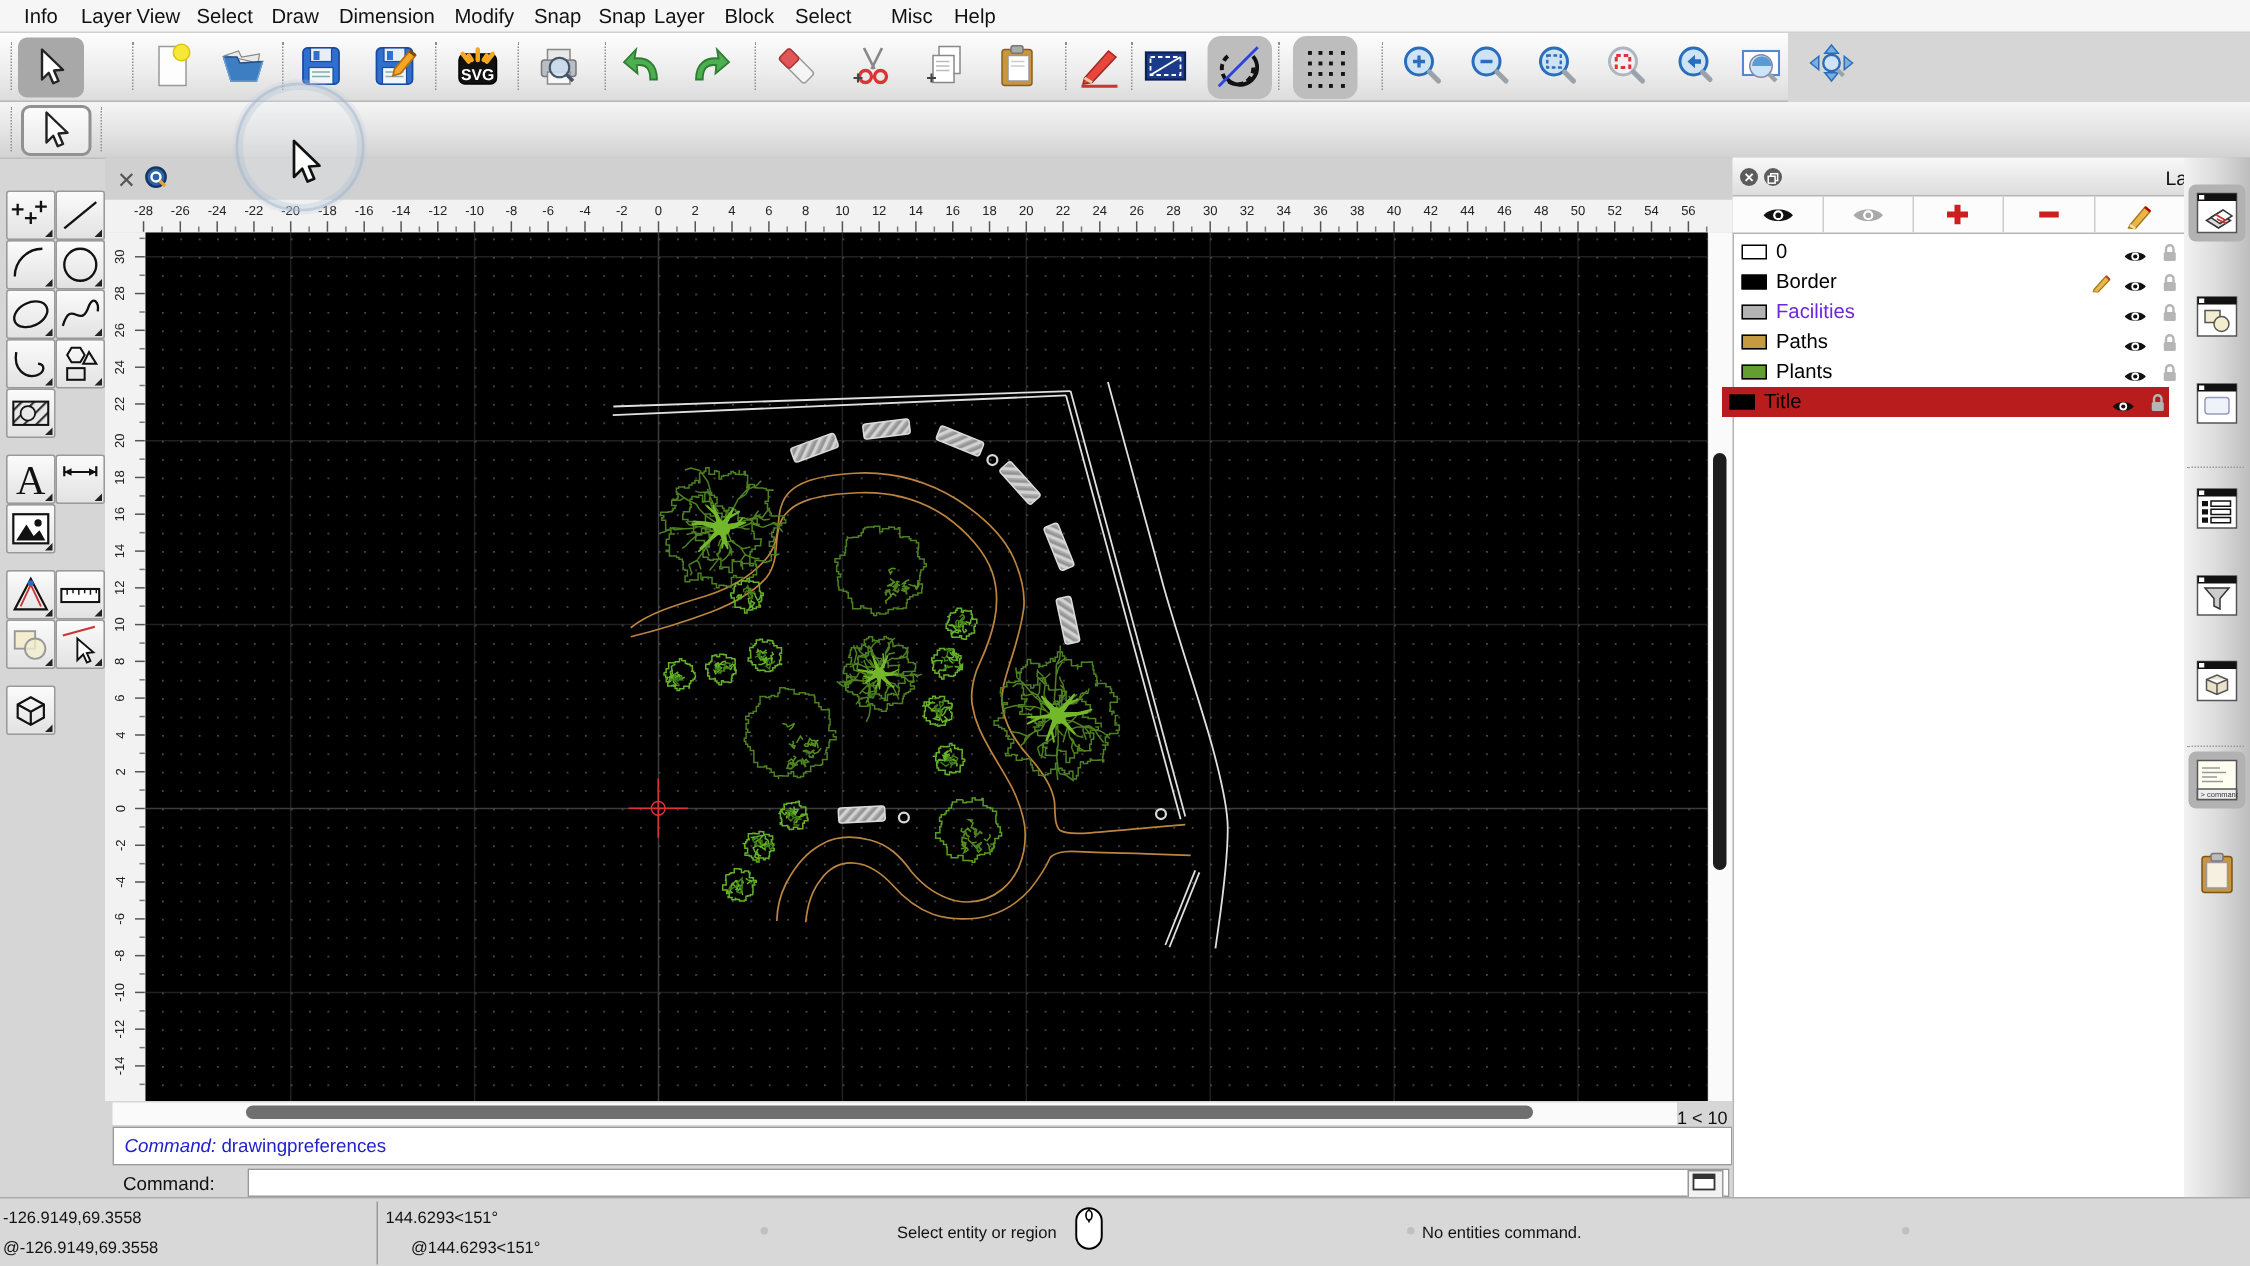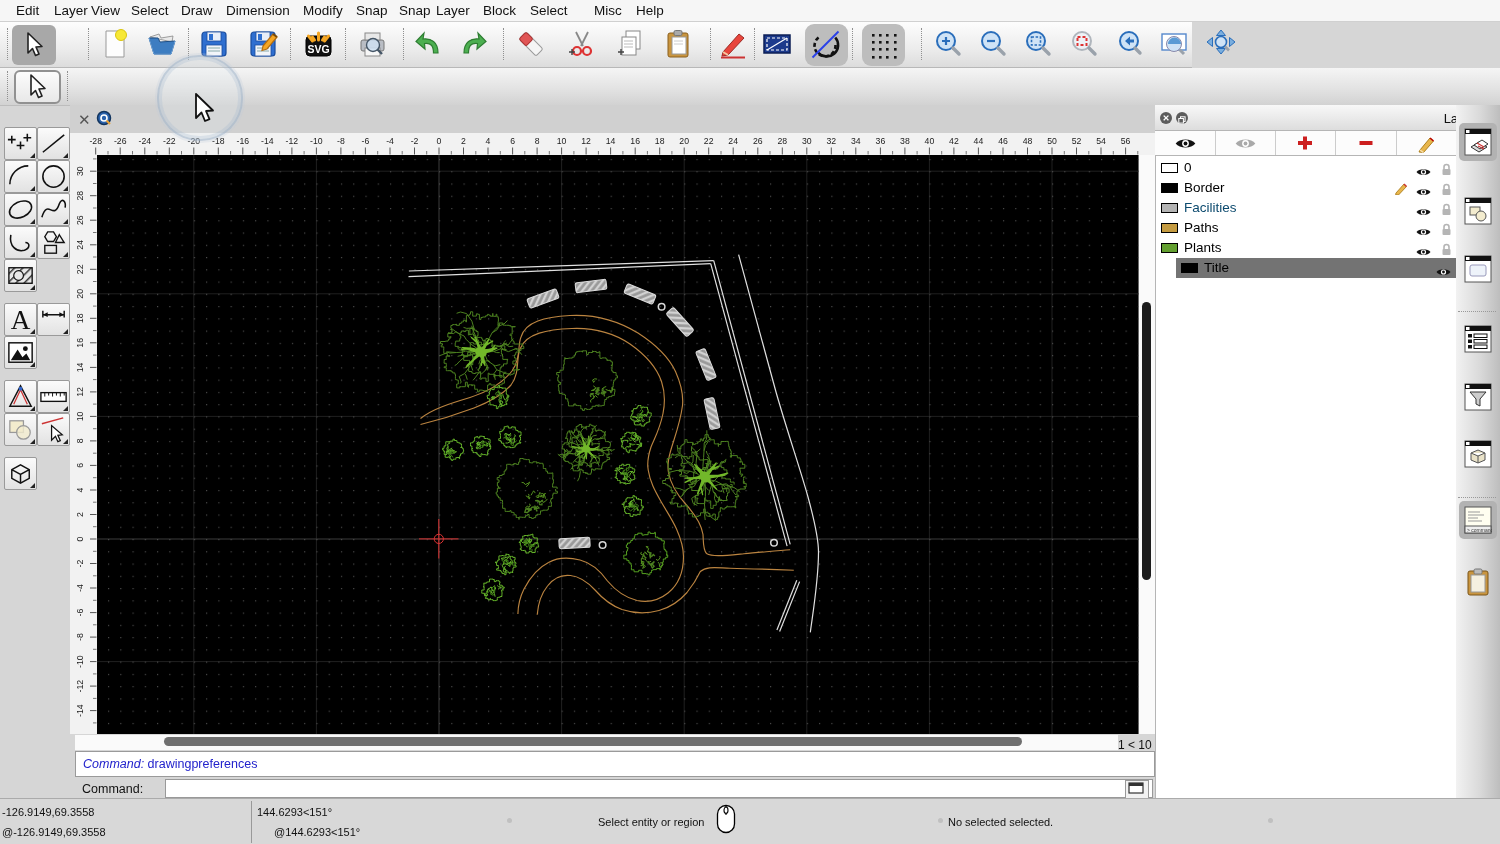--- a/index.html
+++ b/index.html
@@ -1,15 +1,15 @@
 <!DOCTYPE html>
 <html><head><meta charset="utf-8"><style>html,body{margin:0;padding:0;width:1500px;height:844px;overflow:hidden;font-family:"Liberation Sans",sans-serif}.vsep{position:absolute;border-left:1.6px dotted #8f8f8f;width:0}</style></head><body>
 <div style="position:absolute;inset:0;background:#d6d6d6"></div>
 <div style="position:absolute;left:0;top:0;width:1500px;height:21px;background:#f6f6f6;border-bottom:1px solid #d0d0d0;font-size:13.5px;color:#111">
-    <span style="position:absolute;left:16px;top:3px">Edit</span>
+    <span style="position:absolute;left:16px;top:3px">Info</span>
     <span style="position:absolute;left:54px;top:3px">Layer</span>
     <span style="position:absolute;left:91px;top:3px">View</span>
     <span style="position:absolute;left:131px;top:3px">Select</span>
     <span style="position:absolute;left:181px;top:3px">Draw</span>
     <span style="position:absolute;left:226px;top:3px">Dimension</span>
     <span style="position:absolute;left:303px;top:3px">Modify</span>
     <span style="position:absolute;left:356px;top:3px">Snap</span>
     <span style="position:absolute;left:399px;top:3px">Snap</span>
     <span style="position:absolute;left:436px;top:3px">Layer</span>
     <span style="position:absolute;left:483px;top:3px">Block</span>
@@ -834,21 +834,21 @@
         <circle cx="7.5" cy="5" r="2.6" fill="#fff"></circle>
         <circle cx="7.5" cy="5" r="1.4" fill="#111"></circle>
       </svg></div>
     <div style="position:absolute;left:285px;top:4px"><svg width="11" height="13" viewBox="0 0 11 13">
         <path d="M3,6 L3,4 a2.5,2.5 0 0,1 5,0 L8,6" fill="none" stroke="#b5b5b5" stroke-width="1.6"></path>
         <rect x="1.5" y="6" width="8" height="6" rx="1" fill="#b5b5b5"></rect>
       </svg></div>
   </div>
 <div style="position:absolute;left:1156px;top:198px;width:298px;height:20px;background:#fff">
     <div style="position:absolute;left:5px;top:5px;width:15px;height:8px;background:#b3b3b3;border:1.4px solid #000"></div>
-    <div style="position:absolute;left:28px;top:2px;font-size:13.5px;color:#0c4a6e">Facilities</div>
+    <div style="position:absolute;left:28px;top:2px;font-size:13.5px;color:#6d28d9">Facilities</div>
     <div style="position:absolute;left:260px;top:5px"><svg width="15" height="10" viewBox="0 0 15 10">
         <path d="M0.5,5 C3,1.2 12,1.2 14.5,5 C12,8.8 3,8.8 0.5,5 Z" fill="#111"></path>
         <circle cx="7.5" cy="5" r="2.6" fill="#fff"></circle>
         <circle cx="7.5" cy="5" r="1.4" fill="#111"></circle>
       </svg></div>
     <div style="position:absolute;left:285px;top:4px"><svg width="11" height="13" viewBox="0 0 11 13">
         <path d="M3,6 L3,4 a2.5,2.5 0 0,1 5,0 L8,6" fill="none" stroke="#b5b5b5" stroke-width="1.6"></path>
         <rect x="1.5" y="6" width="8" height="6" rx="1" fill="#b5b5b5"></rect>
       </svg></div>
   </div>
@@ -871,21 +871,21 @@
     <div style="position:absolute;left:260px;top:5px"><svg width="15" height="10" viewBox="0 0 15 10">
         <path d="M0.5,5 C3,1.2 12,1.2 14.5,5 C12,8.8 3,8.8 0.5,5 Z" fill="#111"></path>
         <circle cx="7.5" cy="5" r="2.6" fill="#fff"></circle>
         <circle cx="7.5" cy="5" r="1.4" fill="#111"></circle>
       </svg></div>
     <div style="position:absolute;left:285px;top:4px"><svg width="11" height="13" viewBox="0 0 11 13">
         <path d="M3,6 L3,4 a2.5,2.5 0 0,1 5,0 L8,6" fill="none" stroke="#b5b5b5" stroke-width="1.6"></path>
         <rect x="1.5" y="6" width="8" height="6" rx="1" fill="#b5b5b5"></rect>
       </svg></div>
   </div>
-<div style="position:absolute;left:1176px;top:258px;width:298px;height:20px;background:#737373">
+<div style="position:absolute;left:1148px;top:258px;width:298px;height:20px;background:#b91c1c">
     <div style="position:absolute;left:5px;top:5px;width:15px;height:8px;background:#000;border:1.4px solid #000"></div>
     <div style="position:absolute;left:28px;top:2px;font-size:13.5px;color:#000">Title</div>
     <div style="position:absolute;left:260px;top:5px"><svg width="15" height="10" viewBox="0 0 15 10">
         <path d="M0.5,5 C3,1.2 12,1.2 14.5,5 C12,8.8 3,8.8 0.5,5 Z" fill="#111"></path>
         <circle cx="7.5" cy="5" r="2.6" fill="#fff"></circle>
         <circle cx="7.5" cy="5" r="1.4" fill="#111"></circle>
       </svg></div>
     <div style="position:absolute;left:285px;top:4px"><svg width="11" height="13" viewBox="0 0 11 13">
         <path d="M3,6 L3,4 a2.5,2.5 0 0,1 5,0 L8,6" fill="none" stroke="#b5b5b5" stroke-width="1.6"></path>
         <rect x="1.5" y="6" width="8" height="6" rx="1" fill="#b5b5b5"></rect>
@@ -982,18 +982,18 @@
     <div style="position:absolute;left:257px;top:7px">144.6293&lt;151°</div>
     <div style="position:absolute;left:274px;top:27px">@144.6293&lt;151°</div>
     <div style="position:absolute;left:507px;top:19px;width:5px;height:5px;border-radius:3px;background:#c0c0c0"></div>
     <div style="position:absolute;left:598px;top:17px">Select entity or region</div>
     <div style="position:absolute;left:716px;top:5px"><svg width="20" height="30" viewBox="0 0 20 30">
         <rect x="1.5" y="1.5" width="17" height="27" rx="8.5" fill="#fff" stroke="#000" stroke-width="1.3"></rect>
         <line x1="10" y1="1.5" x2="10" y2="11" stroke="#000" stroke-width="1.1"></line>
         <ellipse cx="10" cy="6.2" rx="2" ry="3.2" fill="#fff" stroke="#000" stroke-width="1.1"></ellipse>
       </svg></div>
     <div style="position:absolute;left:938px;top:19px;width:5px;height:5px;border-radius:3px;background:#c0c0c0"></div>
-    <div style="position:absolute;left:948px;top:17px">No selected selected.</div>
+    <div style="position:absolute;left:948px;top:17px">No entities command.</div>
     <div style="position:absolute;left:1268px;top:19px;width:5px;height:5px;border-radius:3px;background:#c0c0c0"></div>
   </div>
 <div style="position:absolute;left:157px;top:55px;width:82px;height:82px;border-radius:42px;border:2px solid rgba(150,172,196,0.5);box-shadow:inset 0 0 0 3px rgba(165,185,208,0.28), 0 0 0 2px rgba(190,205,220,0.25);background:rgba(228,234,240,0.25)"></div>
 <svg style="position:absolute;left:193px;top:92px" width="24" height="34" viewBox="0 0 24 34">
     <path d="M3,2 L3,26 L8.5,20.5 L12,29 L16.5,27.2 L13,19 L20,18.5 Z" fill="#fff" stroke="#111" stroke-width="1.8" stroke-linejoin="round"></path>
   </svg>
 </body></html>

